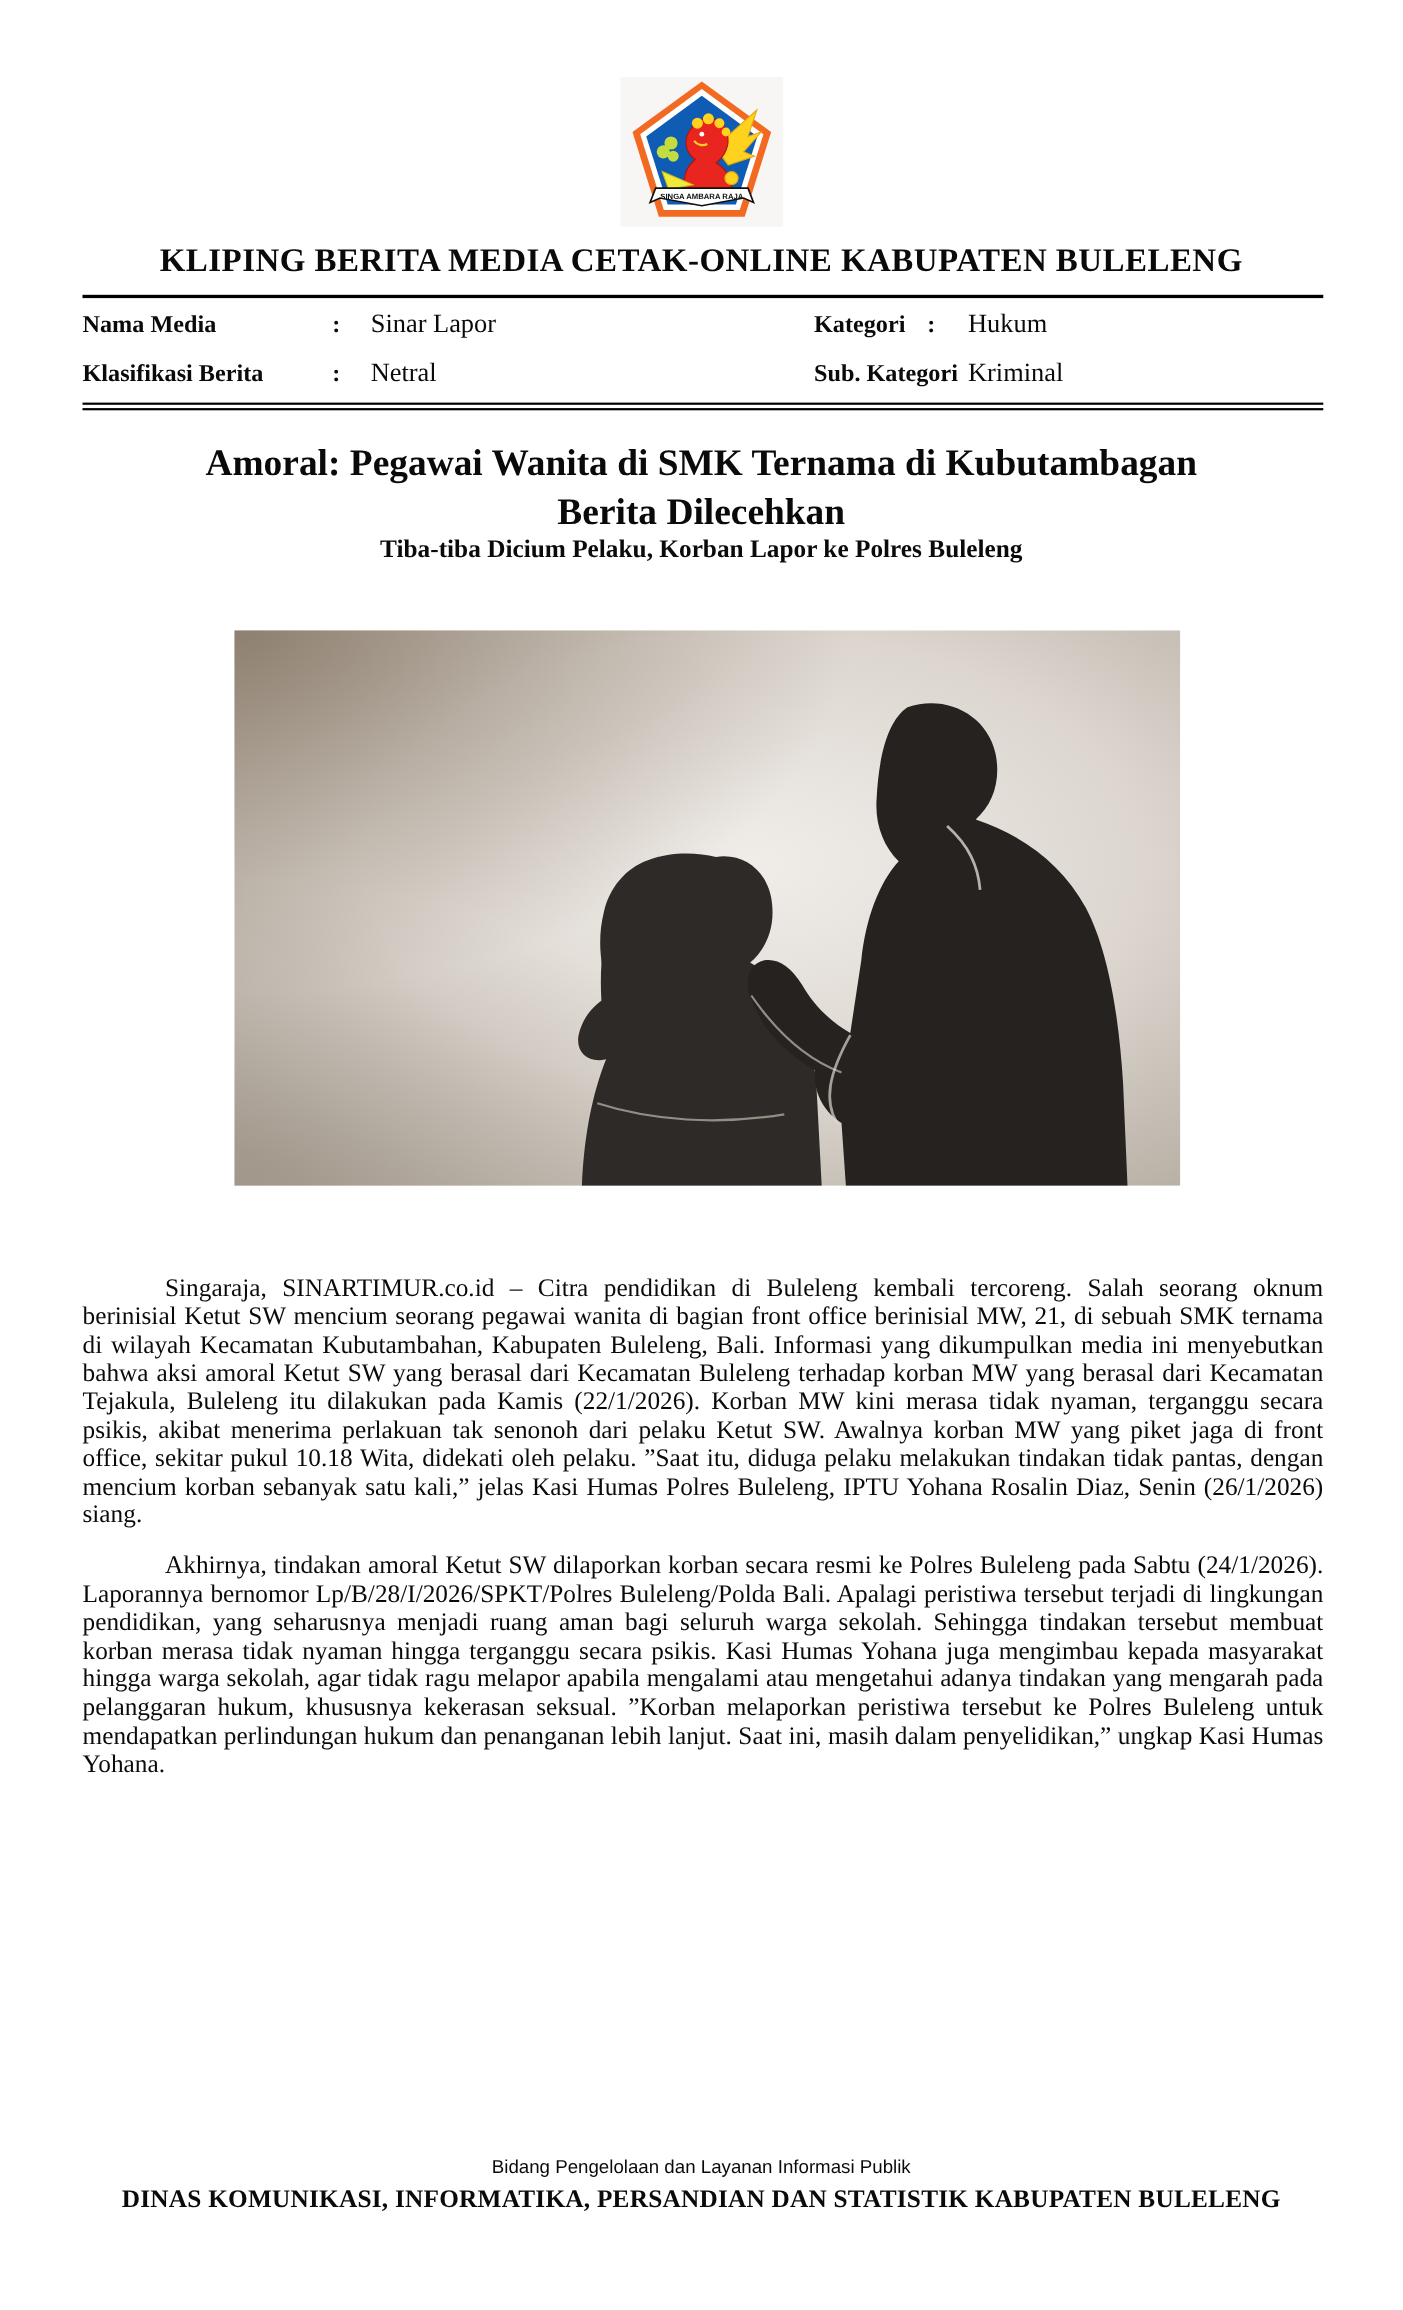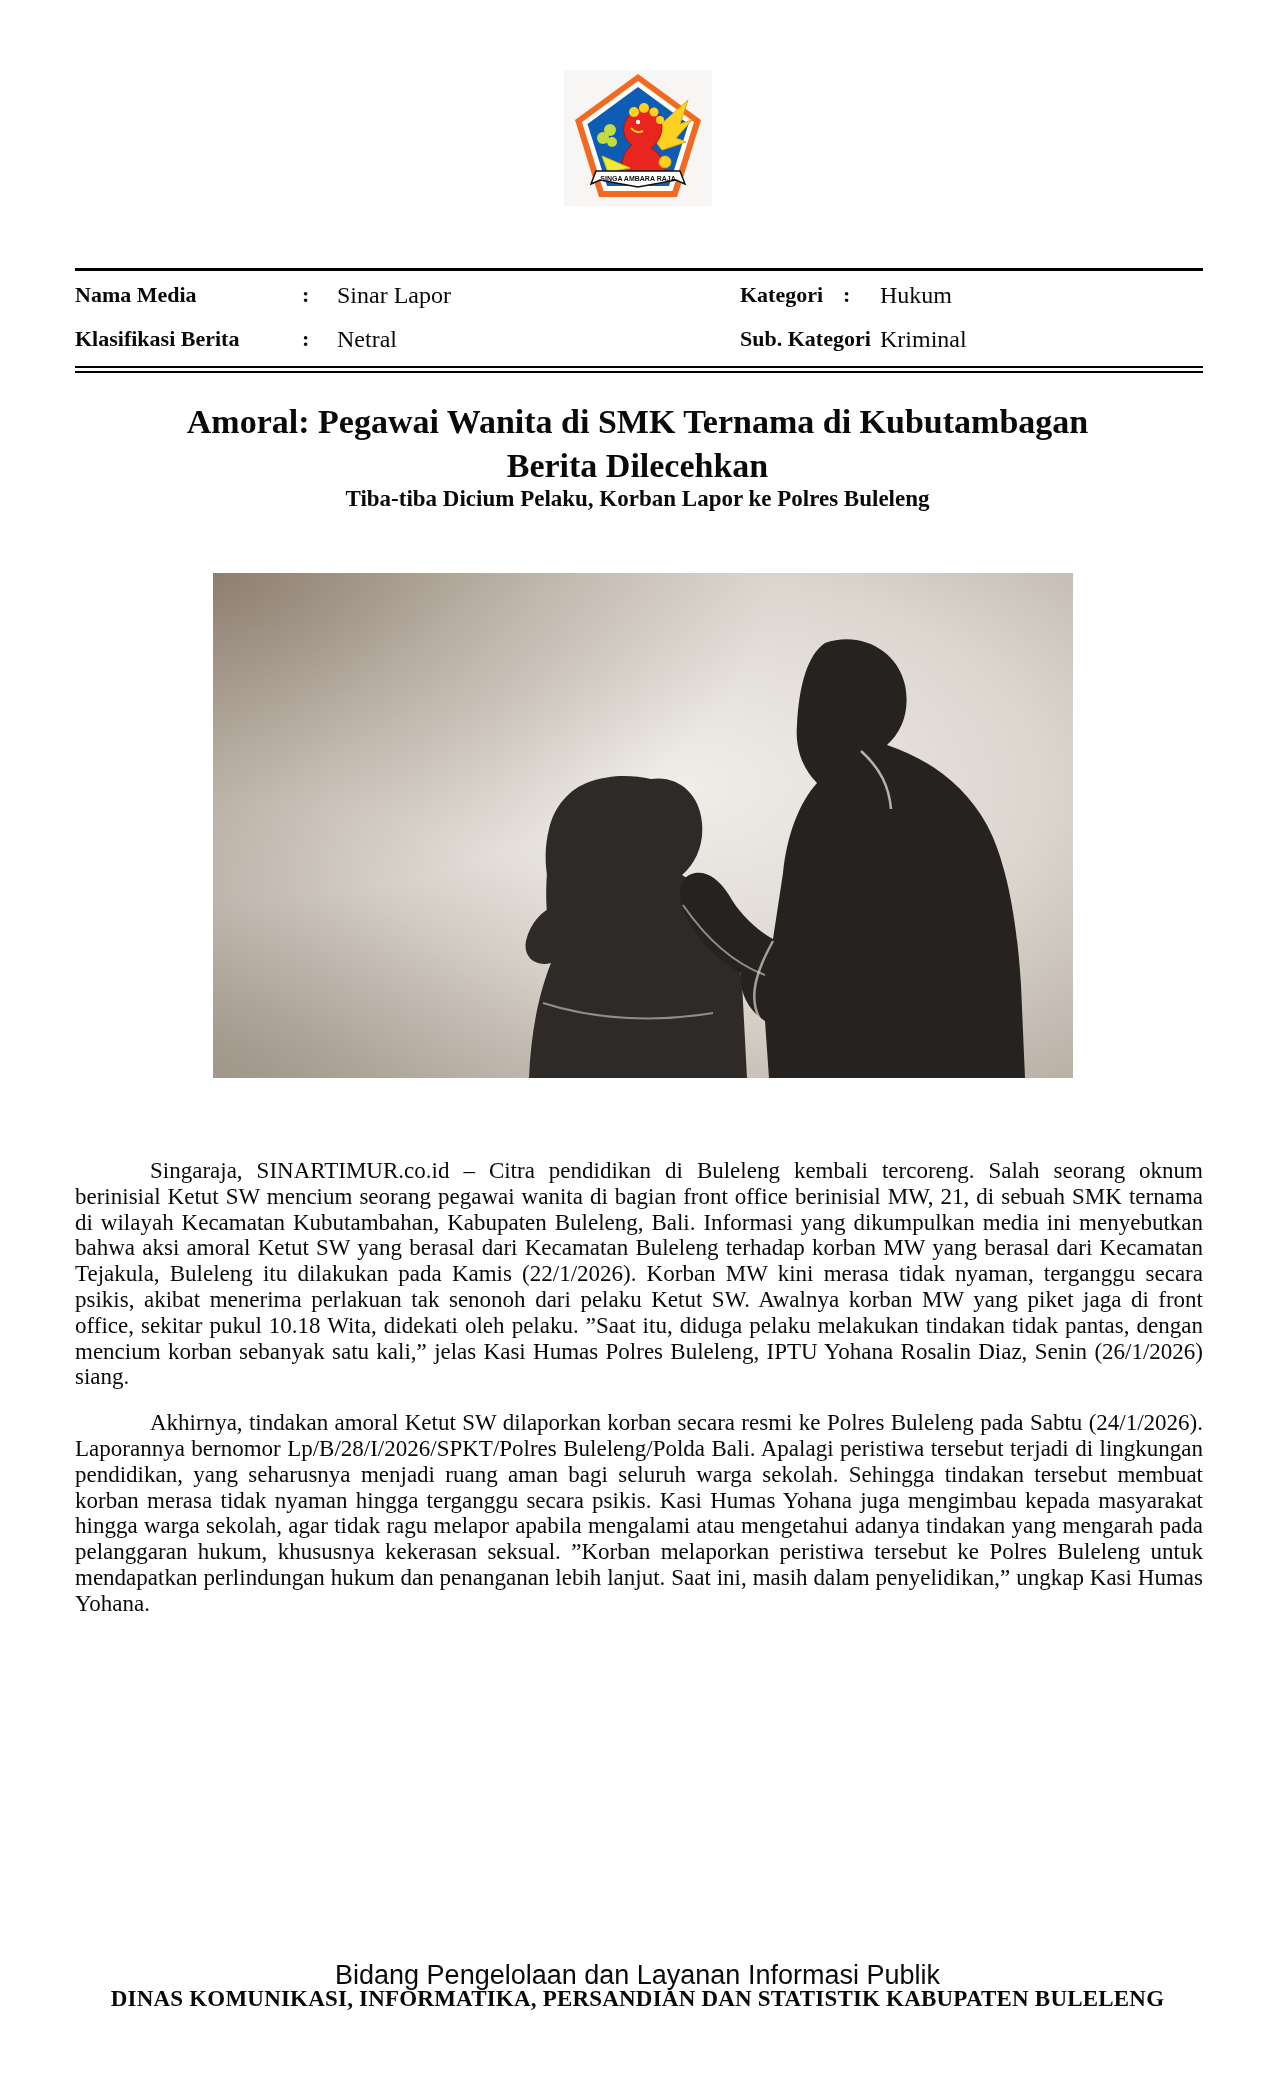--- a/index.html
+++ b/index.html
@@ -51,21 +51,21 @@
     position:absolute;left:75px;top:1158px;width:1128px;
     font-size:23px;line-height:25.8px;text-align:justify;
   }
   .body-text p{margin:0 0 20px 0;text-indent:75px;}
   .article-url{
     position:absolute;left:75px;top:1585px;
     font-weight:bold;font-size:21px;color:#0a0a0a;text-decoration:none;
   }
   .footer-line1{
     position:absolute;top:1960px;left:0;width:100%;text-align:center;
-    font-family:"Liberation Sans", sans-serif;font-size:27px;
+    font-family:"Liberation Sans", sans-serif;font-size:17px;
   }
   .footer-line2{
     position:absolute;top:1986px;left:0;width:100%;text-align:center;
     font-weight:bold;font-size:23px;letter-spacing:.2px;white-space:nowrap;
   }
 </style>
 </head>
 <body>
 
 <div class="page">
@@ -94,20 +94,21 @@
       <circle cx="35" cy="68" r="6" fill="#c3dc3e"></circle>
       <circle cx="44" cy="72" r="5" fill="#c3dc3e"></circle>
 
       <path d="M34,86 L62,98 L40,102 L56,104 L42,108 Z" fill="#f2ea3a" stroke="#cfc012" stroke-width="1"></path>
 
       <path d="M28,101 L112,101 L117,114 L108,110 L70,117 L32,110 L23,114 Z" fill="#ffffff" stroke="#111111" stroke-width="1.5"></path>
       <text x="70" y="111" text-anchor="middle" font-size="7" font-weight="bold" fill="#111111" font-family="Liberation Sans, sans-serif">SINGA AMBARA RAJA</text>
     </svg>
   </div>
 
+  <div class="header-title">KLIPING BERITA MEDIA CETAK-ONLINE KABUPATEN BULELENG</div>
   <div class="rule-top"></div>
 
   <div class="meta">
     <span class="cell lbl r1 c-lbl1">Nama Media</span>
     <span class="cell lbl r1 c-col1">:</span>
     <span class="cell val r1 c-val1">Sinar Lapor</span>
 
     <span class="cell lbl r1 c-lbl2">Kategori</span>
     <span class="cell lbl r1 c-col2a">:</span>
     <span class="cell val r1 c-val2">Hukum</span>

